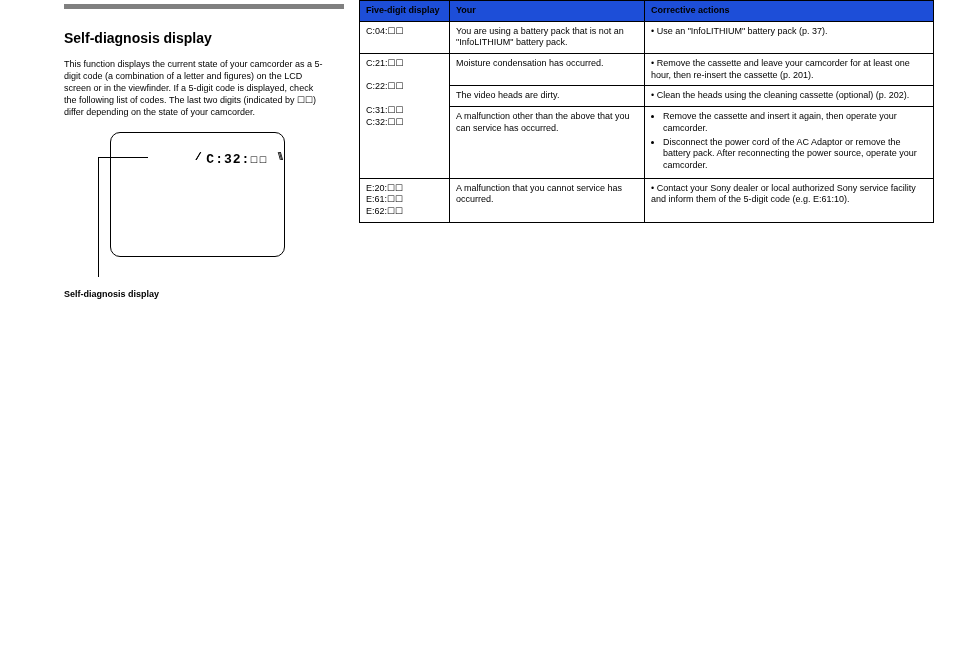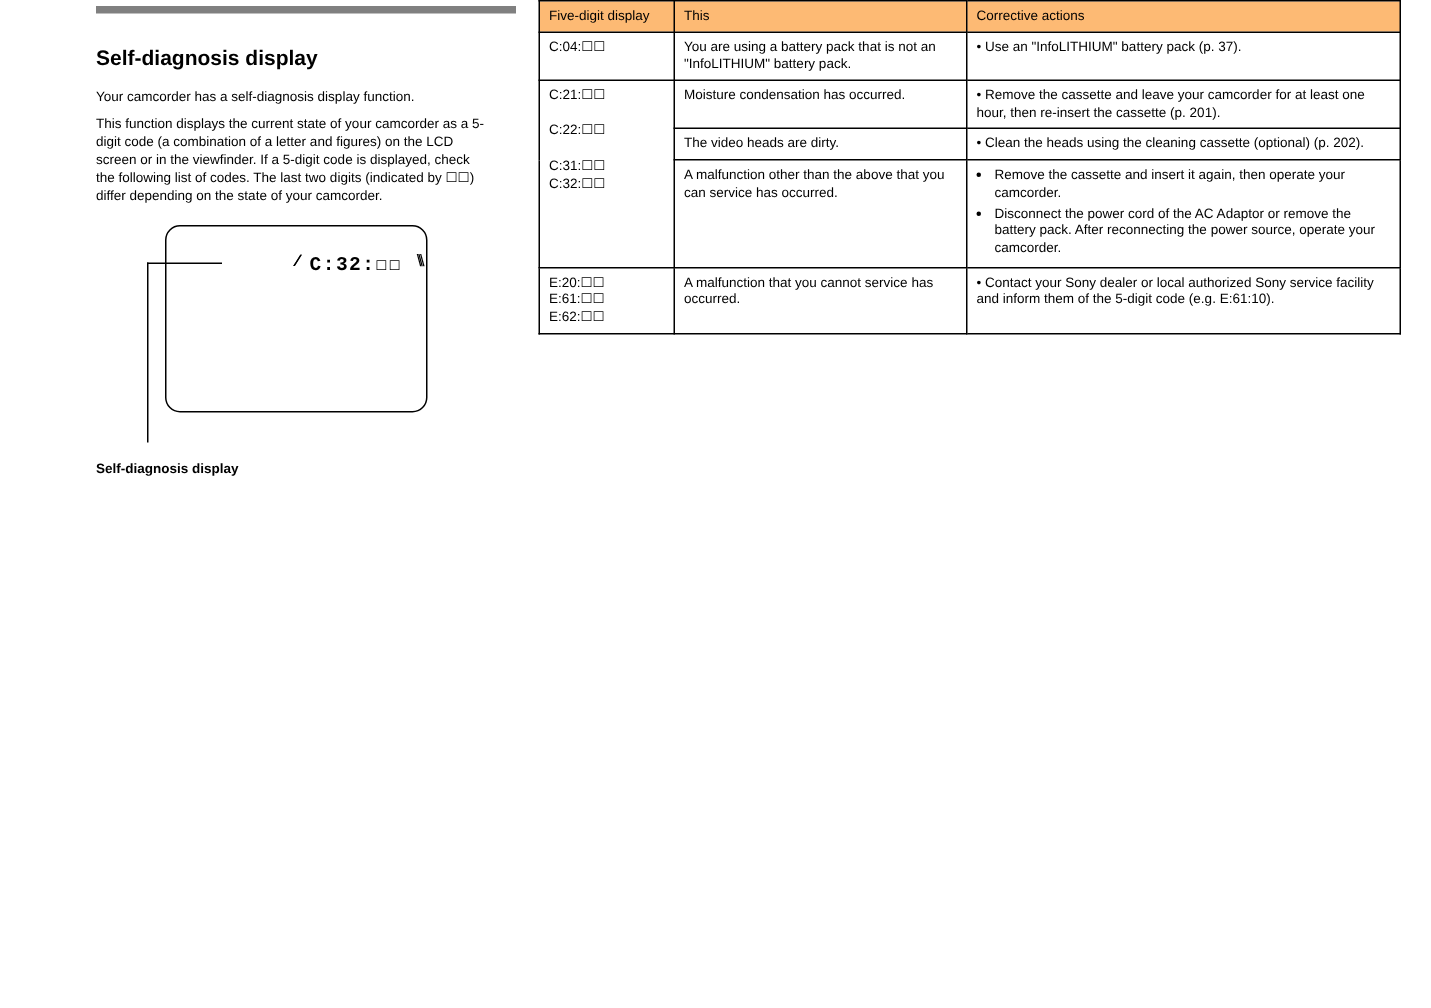--- a/index.html
+++ b/index.html
@@ -113,39 +113,38 @@
     table-layout: fixed;
   }
   table.diag th, table.diag td {
     border: 1px solid #000;
     padding: 4px 6px;
     vertical-align: top;
     text-align: left;
     line-height: 1.3;
   }
   table.diag th {
-    background: #fdba74;
-    font-weight: normal;
+    background: #1d4ed8;
+    font-weight: bold;
   }
   table.diag col.c1 { width: 90px; }
   table.diag col.c2 { width: 195px; }
   table.diag col.c3 { width: auto; }
   table.diag td.code { text-align: left; }
   .bullets { list-style: disc; padding-left: 12px; }
   .bullets li { margin-bottom: 2px; }
 </style>
 </head>
 <body>
 
 <div class="page-inner">
   <div class="top-rule"></div>
 
   <div class="left-col">
     <h2 class="sect-title">Self-diagnosis display</h2>
-    <p class="body-text para">Your camcorder has a self-diagnosis display function.</p>
     <p class="body-text para">
       <span>This function displays the current state of your camcorder as a 5-digit code (a combination of a letter and figures) on the LCD screen or in the viewfinder. If a 5-digit code is displayed, check the following list of codes. The last two digits (indicated by </span><span>☐☐</span><span>) differ depending on the state of your camcorder.</span>
     </p>
 
     <div class="lcd-wrap">
       <div class="lcd">
         <span class="burst left">⁄⁄⁄</span>
         <span class="code-disp"><span>C:32:</span>☐☐</span>
         <span class="burst right">\\\</span>
       </div>
@@ -161,21 +160,21 @@
   <div class="right-col">
     <table class="diag">
       <colgroup>
           <col class="c1">
           <col class="c2">
           <col class="c3">
         </colgroup>
       <thead>
         <tr>
           <th>Five-digit display</th>
-          <th>This</th>
+          <th>Your</th>
           <th>Corrective actions</th>
         </tr>
       </thead>
       <tbody>
         <tr>
           <td class="code">C:04:☐☐</td>
           <td>You are using a battery pack that is not an "InfoLITHIUM" battery pack.</td>
           <td>• <span>Use an "InfoLITHIUM" battery pack (p. 37).</span></td>
         </tr>
         <tr>

